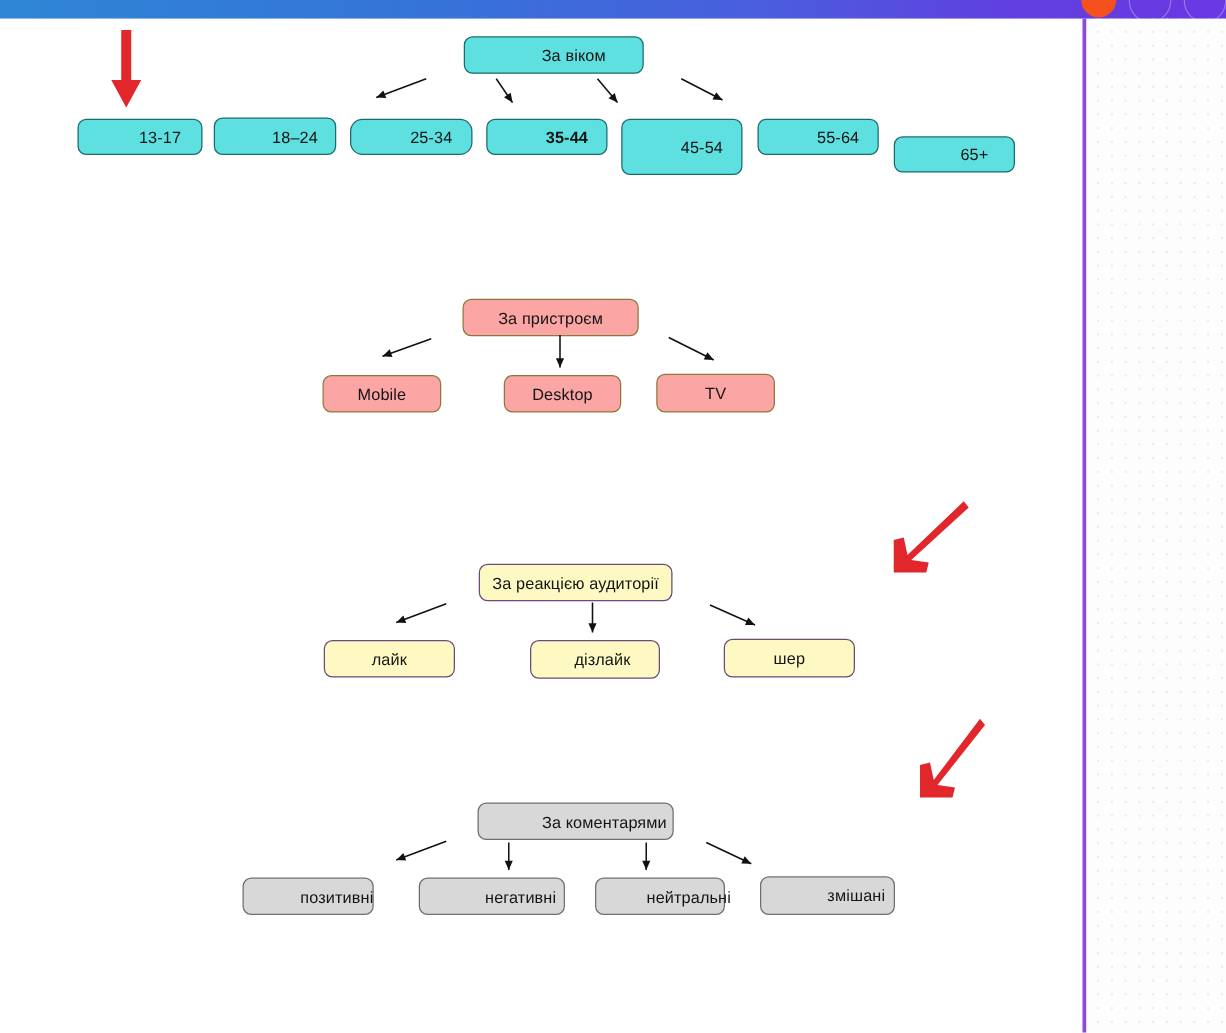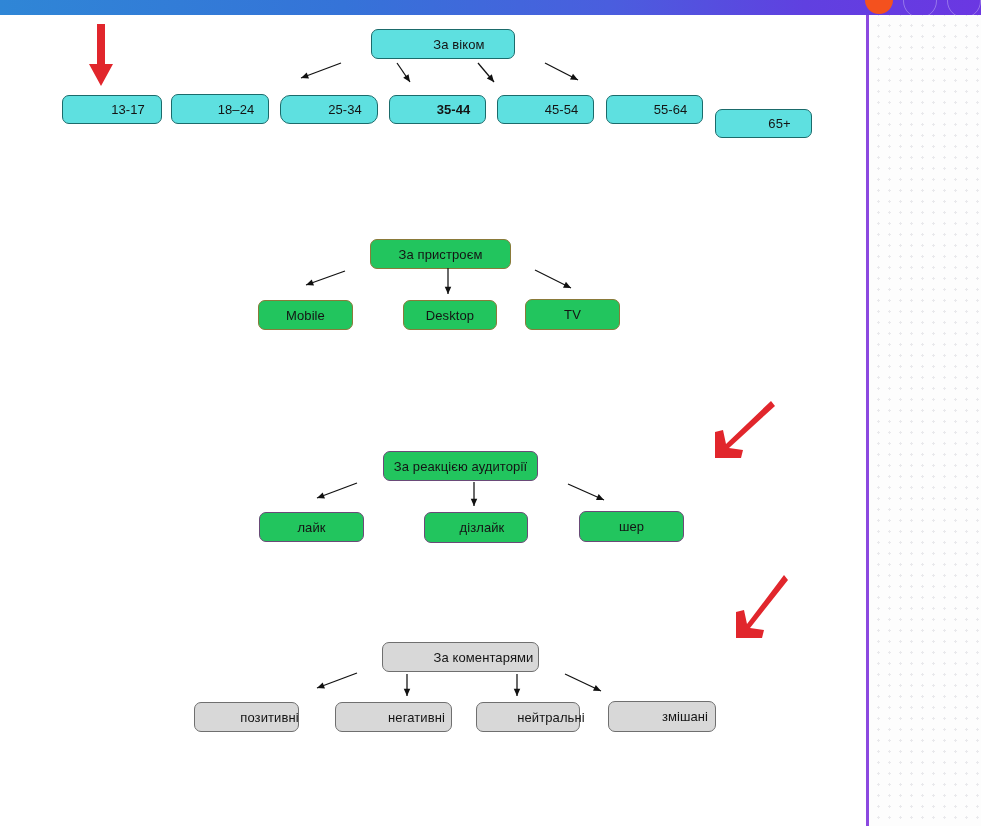--- a/index.html
+++ b/index.html
@@ -80,25 +80,25 @@
     color: #141414;
     white-space: nowrap;
     letter-spacing: 0.1px;
   }
   .node.cyan {
     background: #5ee0e0;
     border: 1.3px solid #1b6b6b;
     padding-left: 32px;
   }
   .node.yellow {
-    background: #22c55e;
+    background: #fca5a5;
     border: 1.3px solid #8a7a3a;
   }
   .node.violet {
-    background: #22c55e;
+    background: #fef9c3;
     border: 1.3px solid #6a4a78;
   }
   .node.grey {
     background: #d8d8d8;
     border: 1.3px solid #6f6f6f;
     padding-left: 46px;
   }
 
   
   .connector {
@@ -136,21 +136,21 @@
 
 <div id="right-panel"></div>
 <div id="panel-divider"></div>
 
 <div id="nodes-layer">
     <div class="node cyan" style="left: 371px; top: 29px; width: 144px; height: 30px;">За віком</div>
     <div class="node cyan" style="left: 62px; top: 95px; width: 100px; height: 29px;">13-17</div>
     <div class="node cyan" style="left: 171px; top: 94px; width: 98px; height: 30px;">18–24</div>
     <div class="node cyan" style="left: 280px; top: 95px; width: 98px; height: 29px; border-radius: 10px;">25-34</div>
     <div class="node cyan" style="left: 389px; top: 95px; width: 97px; height: 29px; font-weight: bold;">35-44</div>
-    <div class="node cyan" style="left: 497px; top: 95px; width: 97px; height: 29px;">45-54</div>
+    <div class="node cyan" style="left: 497px; top: 95px; width: 97px; height: 45px;">45-54</div>
     <div class="node cyan" style="left: 606px; top: 95px; width: 97px; height: 29px;">55-64</div>
     <div class="node cyan" style="left: 715px; top: 95px; width: 97px; height: 29px; margin-top: 14px;">65+</div>
     <div class="node yellow" style="left: 370px; top: 239px; width: 141px; height: 30px;">За пристроєм</div>
     <div class="node yellow" style="left: 258px; top: 300px; width: 95px; height: 30px;">Mobile</div>
     <div class="node yellow" style="left: 403px; top: 300px; width: 94px; height: 30px;">Desktop</div>
     <div class="node yellow" style="left: 525px; top: 299px; width: 95px; height: 31px;">TV</div>
     <div class="node violet" style="left: 383px; top: 451px; width: 155px; height: 30px;">За реакцією аудиторії</div>
     <div class="node violet" style="left: 259px; top: 512px; width: 105px; height: 30px;">лайк</div>
     <div class="node violet" style="left: 424px; top: 512px; width: 104px; height: 31px; padding-left: 12px;">дізлайк</div>
     <div class="node violet" style="left: 579px; top: 511px; width: 105px; height: 31px;">шер</div>

